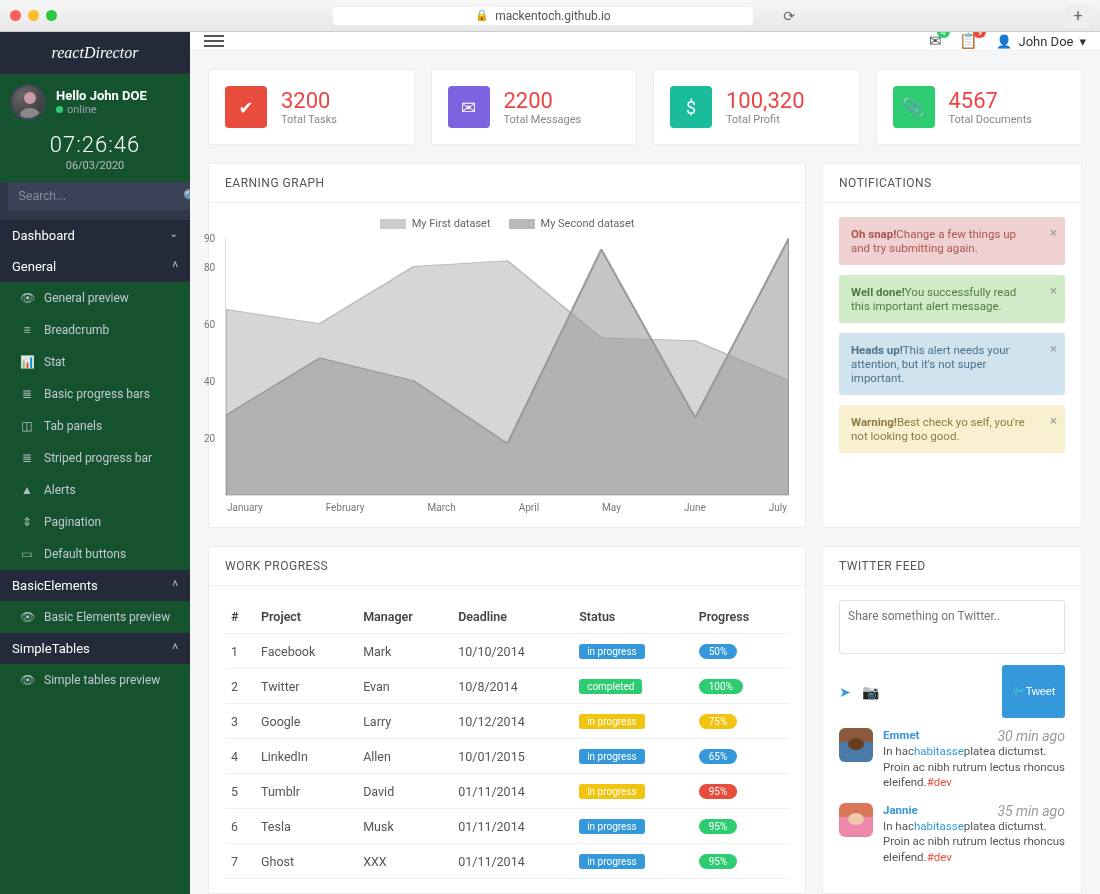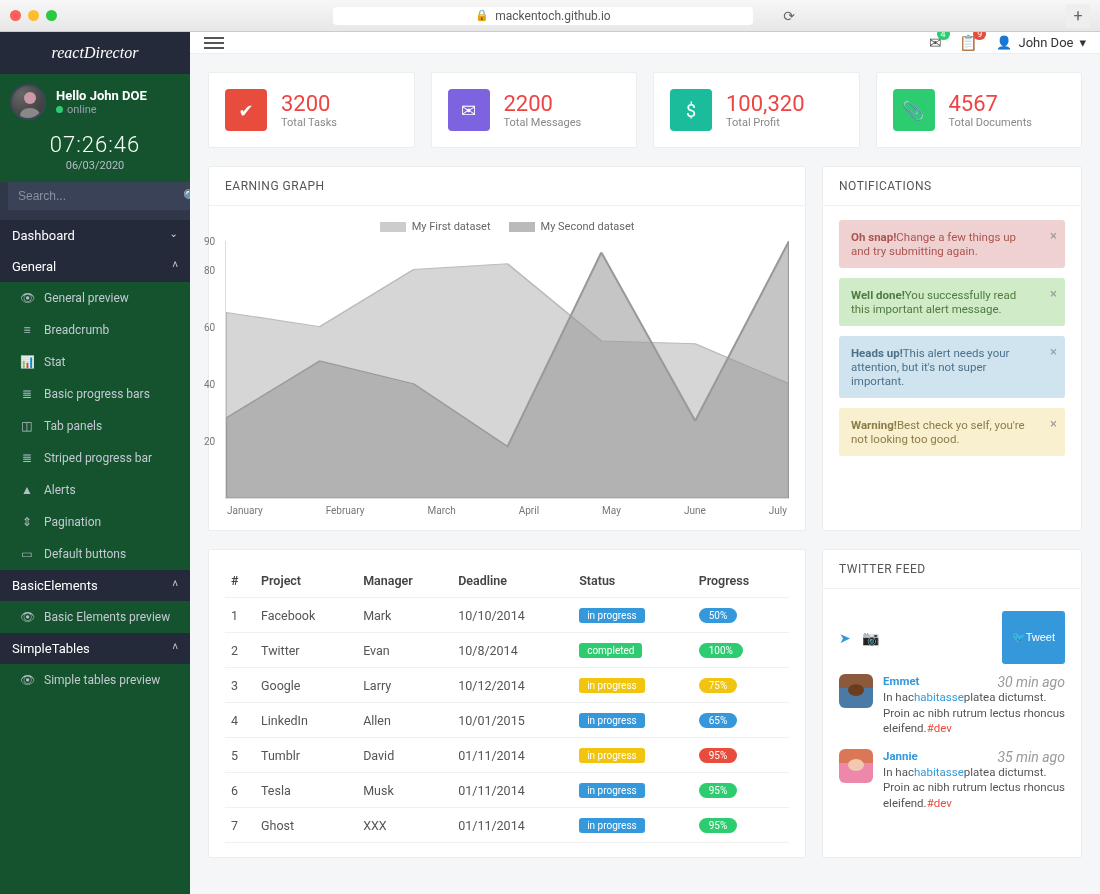--- a/index.html
+++ b/index.html
@@ -304,20 +304,21 @@
               <div class="alert danger"><span class="close">×</span><strong>Oh snap!</strong><span>Change a few things up and try submitting again.</span></div>
               <div class="alert success"><span class="close">×</span><strong>Well done!</strong><span>You successfully read this important alert message.</span></div>
               <div class="alert info"><span class="close">×</span><strong>Heads up!</strong><span>This alert needs your attention, but it's not super important.</span></div>
               <div class="alert warning"><span class="close">×</span><strong>Warning!</strong><span>Best check yo self, you're not looking too good.</span></div>
             </div>
         </div>
       </div>
 
       <div class="panels-row">
         <div class="panel panel-left">
+          <div class="panel-header">WORK PROGRESS</div>
           <div class="panel-body">
             <table class="table">
               <thead>
                   <tr id="work-head">
                     <th>#</th>
                     <th>Project</th>
                     <th>Manager</th>
                     <th>Deadline</th>
                     <th>Status</th>
                     <th>Progress</th>
@@ -381,20 +382,21 @@
                     <td><span class="pill green">95%</span></td>
                   </tr>
                 </tbody>
             </table>
           </div>
         </div>
 
         <div class="panel panel-right">
           <div class="panel-header">TWITTER FEED</div>
           <div class="panel-body">
+            <textarea class="tweet-box" placeholder="Share something on Twitter.." style=""></textarea>
             <div class="tweet-actions">
               <span class="action-icon">➤</span>
               <span class="action-icon">📷</span>
               <span class="spacer"></span>
               <button class="tweet-btn">🐦<span>Tweet</span></button>
             </div>
             <div id="feed">
                 <div class="feed-item">
                   <div class="feed-ava a1"></div>
                   <div style="flex:1">

